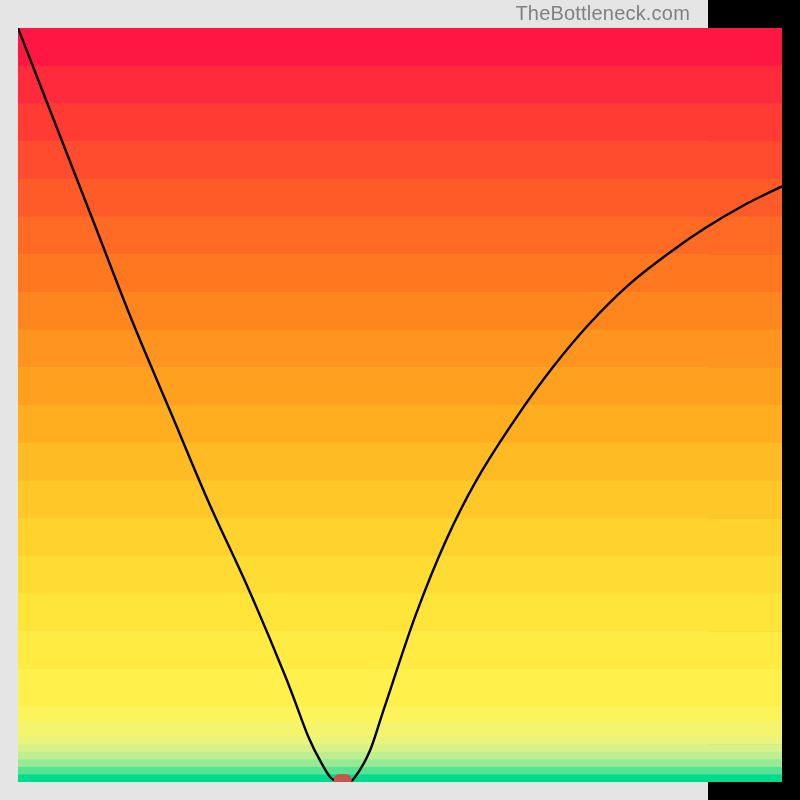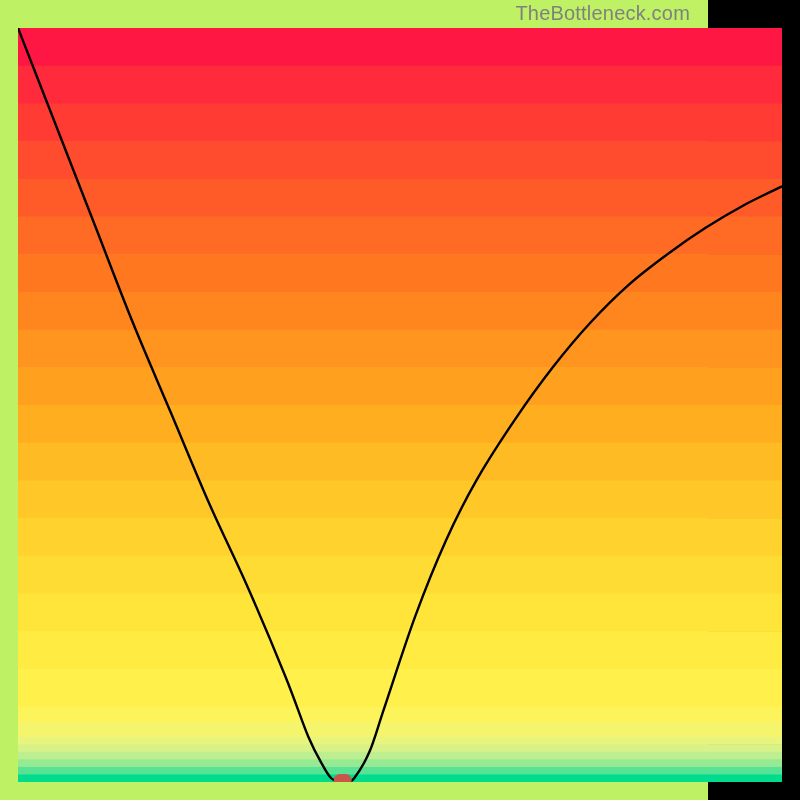--- a/index.html
+++ b/index.html
@@ -8,21 +8,21 @@
     width: 800px;
     height: 800px;
     background: #000;
     font-family: Arial, Helvetica, sans-serif;
     overflow: hidden;
   }
   .frame {
     position: relative;
     width: 708px;
     height: 800px;
-    background: #bef264;
+    background: #e5e5e5;
   }
   .watermark {
     position: absolute;
     top: 2px;
     right: 18px;
     color: #808080;
     font-size: 20px;
     font-weight: 500;
     letter-spacing: 0.2px;
     z-index: 10;

